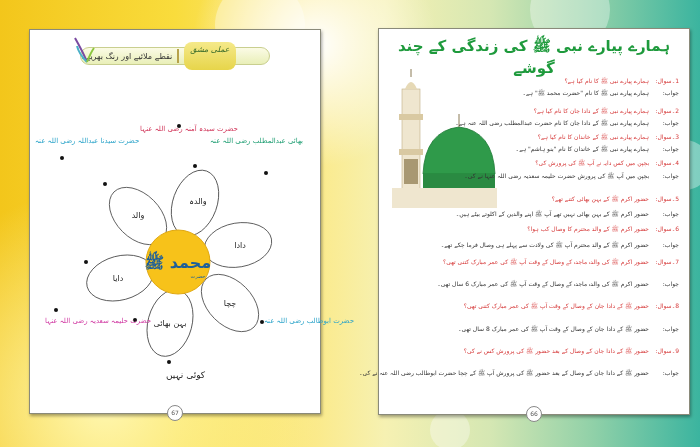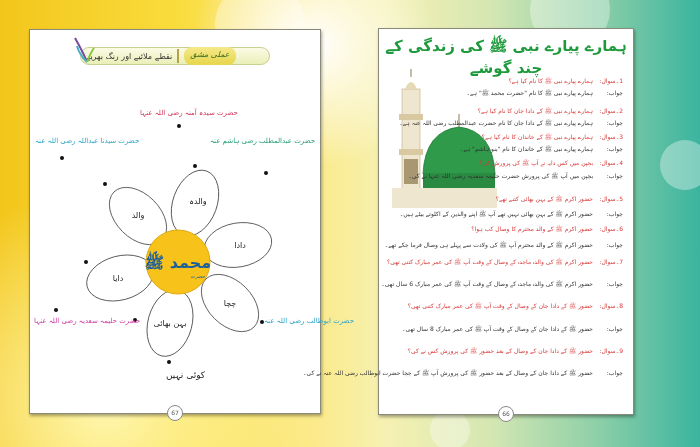--- a/index.html
+++ b/index.html
@@ -14,42 +14,42 @@
   }
   .bokeh { position: absolute; border-radius: 50%; background: rgba(255,255,255,0.35); }
 
   .page {
     position: absolute;
     background: #ffffff;
     border: 1px solid #8a8a7a;
     box-shadow: 1px 2px 3px rgba(0,0,0,0.35);
   }
   #left-page { left: 29px; top: 29px; width: 292px; height: 385px; }
-  #right-page { left: 378px; top: 28px; width: 256px; height: 387px; }
+  #right-page { left: 378px; top: 28px; width: 312px; height: 387px; }
 
   .page-num {
     position: absolute; bottom: -8px; left: 50%; transform: translateX(-50%);
     width: 16px; height: 16px; border-radius: 50%;
     background: #fff; border: 1px solid #888;
     font-size: 6px; color: #555; text-align: center; line-height: 14px;
     font-family: "DejaVu Sans", sans-serif;
   }
 
   
   .banner {
     position: absolute; left: 50px; top: 17px; width: 190px; height: 18px;
     border-radius: 9px;
     background: linear-gradient(180deg, #fbfbe6 0%, #e9efb8 100%);
     border: 1px solid #c9cf8f;
     display: flex; align-items: center; justify-content: flex-end;
     direction: rtl; padding-right: 0;
   }
   .banner-tag {
     background: linear-gradient(180deg, #f5e98a, #e7d54a);
-    border-radius: 8px; height: 18px; padding: 0 6px;
+    border-radius: 8px; height: 28px; padding: 0 6px;
     font-size: 8px; color: #3a6b2a; line-height: 16px; font-style: italic;
   }
   .banner-slash { width: 2px; height: 14px; background: #b7a24a; margin: 0 5px; transform: skewX(-20px) rotate(15deg); }
   .banner-text { font-size: 8px; color: #333; }
   .quill { position: absolute; left: -8px; top: -12px; width: 22px; height: 30px; }
 
   .label { position: absolute; font-size: 7px; white-space: nowrap; direction: rtl; }
   .dot { position: absolute; width: 4px; height: 4px; border-radius: 50%; background: #111; }
 
   .flower { position: absolute; left: 40px; top: 118px; width: 220px; height: 220px; }
@@ -79,25 +79,25 @@
     <svg class="quill" viewBox="0 0 22 30">
       <path d="M2 2 Q10 16 14 26" stroke="#7a4aa0" stroke-width="2" fill="none"></path>
       <path d="M14 26 Q6 18 4 10" stroke="#4ab0c8" stroke-width="2" fill="none"></path>
       <path d="M14 26 Q18 16 21 12" stroke="#8cc63f" stroke-width="2" fill="none"></path>
     </svg>
     <span class="banner-tag">عملی مشق</span>
     <span class="banner-slash"></span>
     <span class="banner-text">نقطے ملائیے اور رنگ بھریے۔</span>
   </div>
 
-  <span class="label" style="left:110px;top:79px;color:#d1365a;">حضرت سیدہ آمنہ رضی اللہ عنہا</span>
+  <span class="label" style="left:110px;top:95px;color:#d1365a;">حضرت سیدہ آمنہ رضی اللہ عنہا</span>
   <div class="dot" style="left:147px;top:94px;"></div>
 
   <span class="label" style="left:5px;top:107px;color:#2aa3c9;text-align:center;">حضرت سیدنا عبداللہ رضی اللہ عنہ</span>
-  <span class="label" style="left:180px;top:107px;color:#1f9e73;">حضرت عبدالمطلب رضی ہاشم عنہ</span>
+  <span class="label" style="left:180px;top:107px;color:#1f9e73;">بھائی عبدالمطلب رضی اللہ عنہ</span>
 
   <div class="dot" style="left:30px;top:126px;"></div>
   <div class="dot" style="left:163px;top:134px;"></div>
   <div class="dot" style="left:234px;top:141px;"></div>
   <div class="dot" style="left:73px;top:152px;"></div>
   <div class="dot" style="left:209px;top:198px;"></div>
   <div class="dot" style="left:54px;top:230px;"></div>
   <div class="dot" style="left:182px;top:264px;"></div>
   <div class="dot" style="left:24px;top:278px;"></div>
   <div class="dot" style="left:103px;top:288px;"></div>
@@ -117,21 +117,21 @@
     <text x="108" y="120" text-anchor="middle" font-size="16" fill="#1d5f9a" font-weight="bold">محمد ﷺ</text>
     <text x="128" y="130" text-anchor="middle" font-size="5" fill="#1d5f9a">حضرت</text>
     <text class="petal-text" x="128" y="56" text-anchor="middle" direction="rtl">والدہ</text>
     <text class="petal-text" x="170" y="100" text-anchor="middle" direction="rtl">دادا</text>
     <text class="petal-text" x="160" y="158" text-anchor="middle" direction="rtl">چچا</text>
     <text class="petal-text" x="100" y="178" text-anchor="middle" direction="rtl">بہن بھائی</text>
     <text class="petal-text" x="48" y="133" text-anchor="middle" direction="rtl">دایا</text>
     <text class="petal-text" x="68" y="70" text-anchor="middle" direction="rtl">والد</text>
   </svg>
 
-  <span class="label" style="left:4px;top:287px;color:#d13aa3;">حضرت حلیمہ سعدیہ رضی اللہ عنہا</span>
+  <span class="label" style="left:15px;top:287px;color:#d13aa3;">حضرت حلیمہ سعدیہ رضی اللہ عنہا</span>
   <span class="label" style="left:190px;top:287px;color:#2aa3c9;margin-left:44px;">حضرت ابوطالب رضی اللہ عنہ</span>
   <span class="label" style="left:136px;top:340px;color:#222;font-size:9px;">کوئی نہیں</span>
 
   <div class="page-num">67</div>
 </div>
 
 <div class="page" id="right-page">
   <div class="right-title">ہمارے پیارے نبی ﷺ کی زندگی کے چند گوشے</div>
 
   <svg class="mosque" viewBox="0 0 110 155">

